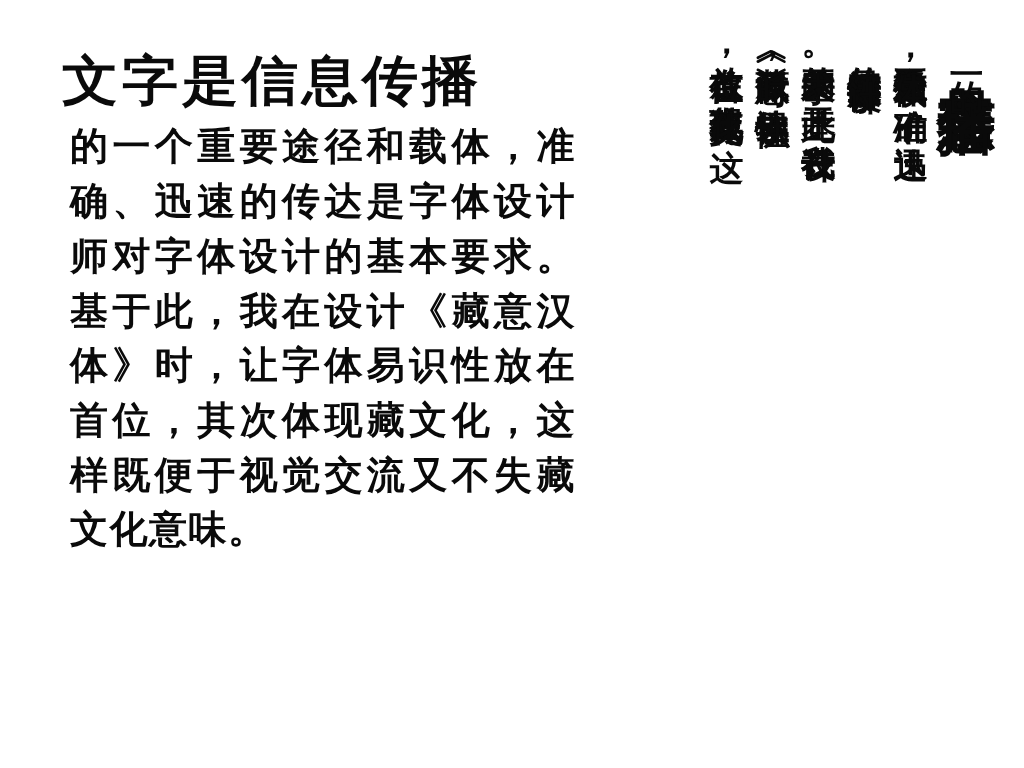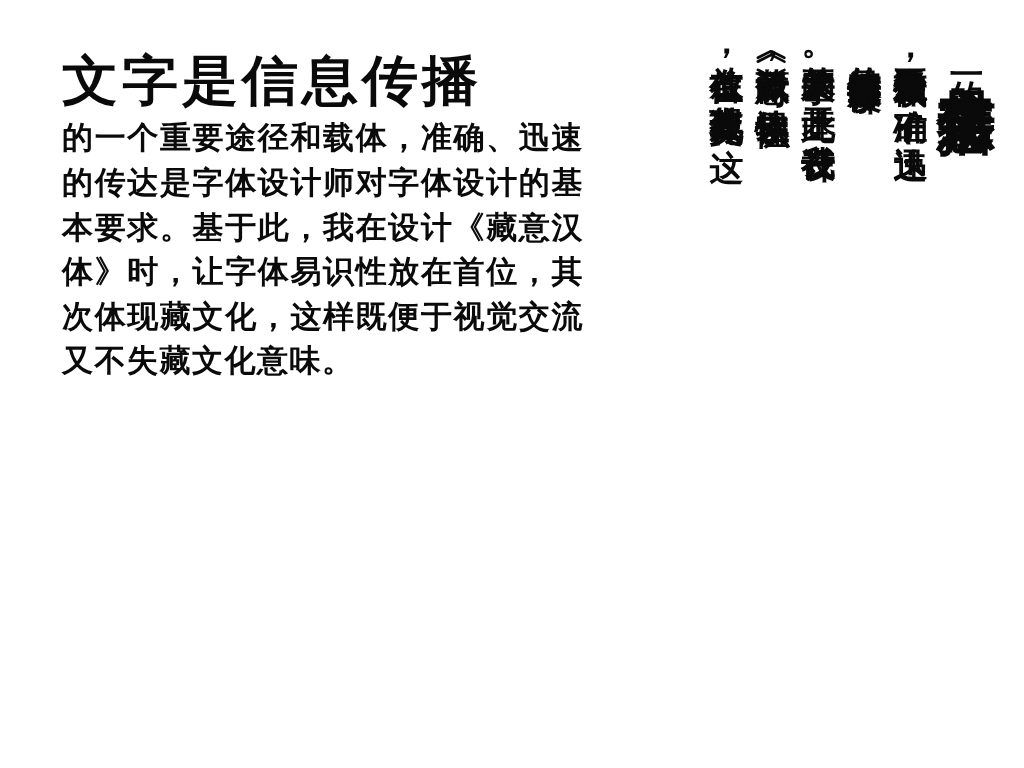--- a/index.html
+++ b/index.html
@@ -35,25 +35,25 @@
     line-height: 1.06;
     letter-spacing: 4px;
     font-weight: 700;
     white-space: nowrap;
     margin: 0 0 4px 0;
     transform: scaleY(0.96);
     transform-origin: left top;
   }
 
   .h-body {
-    font-size: 31px;
+    font-size: 38px;
     line-height: 1.44;
     letter-spacing: 1.5px;
     font-weight: 700;
-    margin: 0;
+    margin: 8px;
     text-align: justify;
     text-justify: inter-ideograph;
   }
 
   
   .vertical-block {
     position: absolute;
     right: 22px;
     top: 40px;
     height: 700px;

